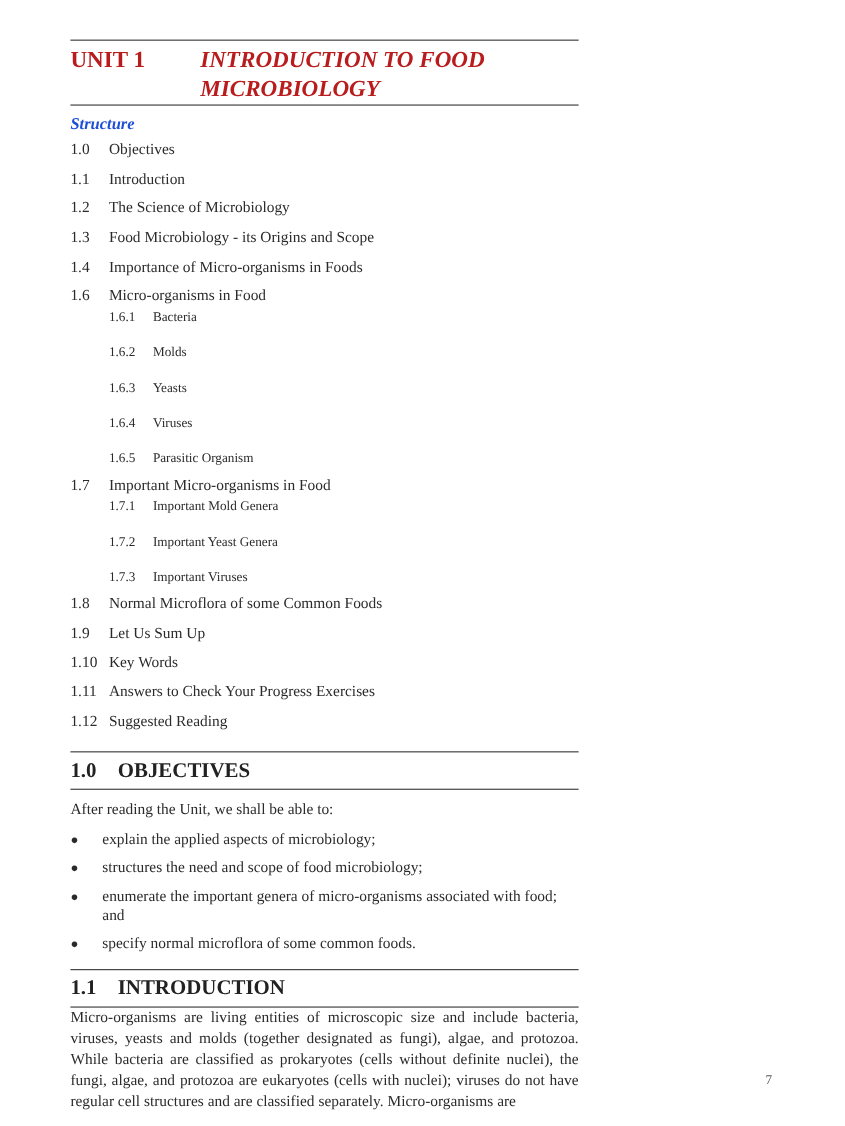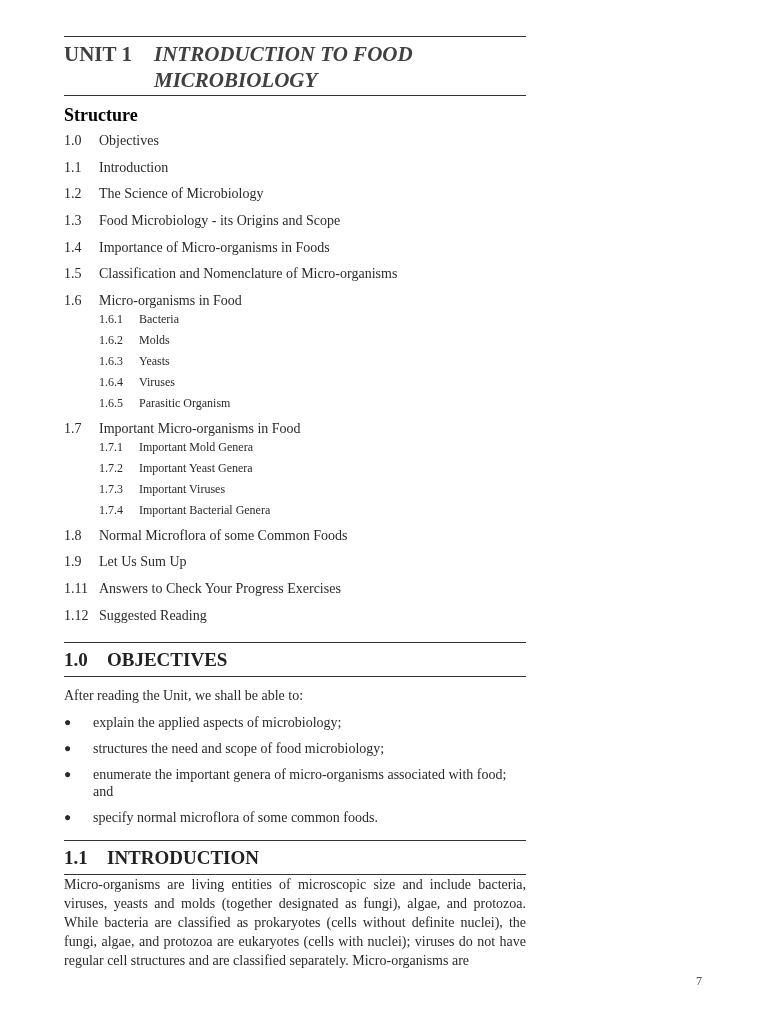--- a/index.html
+++ b/index.html
@@ -1,30 +1,30 @@
 <!DOCTYPE html>
 <html><head>
 <meta charset="utf-8">
 <style>
   html, body { margin: 0; padding: 0; background: #ffffff; }
   body { width: 768px; height: 1024px; position: relative; overflow: hidden;
          font-family: "Liberation Serif", "DejaVu Serif", serif; color: #2a2a2a; }
   .page { position: absolute; left: 64px; top: 36px; width: 462px; }
   .rule { border-top: 1.6px solid #333; }
   .unit-head { display: flex; padding-top: 4px; padding-bottom: 2px; font-weight: bold;
-               font-size: 21px; line-height: 26px; color: #404040; }
+               font-size: 21px; line-height: 26px; color: #b91c1c; gap: 28px; }
   .unit-num { width: 90px; flex: none; }
   .unit-title { flex: 1; font-style: italic; }
-  .structure-label { font-weight: bold; font-size: 18px; margin-top: 9px; color: #000000; }
+  .structure-label { font-weight: bold; font-size: 15px; margin-top: 9px; color: #1d4ed8; font-style: italic; }
   .toc { margin-top: 6px; }
   .toc-item { display: flex; font-size: 14px; line-height: 18px; margin-top: 8.7px; }
   .toc-item:first-child { margin-top: 0; }
   .toc-num { width: 35px; flex: none; }
   .sub-list { margin-left: 35px; margin-top: 2px; }
-  .sub-item { display: flex; font-size: 12px; line-height: 15px; margin-top: 6px; }
+  .sub-item { display: flex; font-size: 12px; line-height: 15px; margin-top: 17px; }
   .sub-item:first-child { margin-top: 0; }
   .sub-num { width: 40px; flex: none; }
   .section-head { display: flex; font-weight: bold; font-size: 19px; line-height: 24px;
                   padding: 5px 0 4px 0; color: #222; }
   .sec-num { width: 43px; flex: none; }
   p.intro { font-size: 14px; line-height: 18px; margin: 10px 0 0 0; }
   .bullets { margin-top: 4px; }
   .bullet { display: flex; font-size: 14px; line-height: 17px; margin-top: 9px; }
   .bullet-dot { width: 29px; flex: none; font-size: 12px; line-height: 17px; }
   .body-para { font-size: 14px; line-height: 19px; text-align: justify; }
@@ -58,24 +58,20 @@
       </div>
     <div class="toc-item">
         <span class="toc-num">1.3</span>
         <span>Food Microbiology - its Origins and Scope</span>
       </div>
     <div class="toc-item">
         <span class="toc-num">1.4</span>
         <span>Importance of Micro-organisms in Foods</span>
       </div>
     <div class="toc-item">
-        <span class="toc-num">1.5</span>
-        <span>Classification and Nomenclature of Micro-organisms</span>
-      </div>
-    <div class="toc-item">
         <span class="toc-num">1.6</span>
         <span>Micro-organisms in Food</span>
       </div>
     <div class="sub-list">
       <div class="sub-item">
           <span class="sub-num">1.6.1</span>
           <span>Bacteria</span>
         </div>
       <div class="sub-item">
           <span class="sub-num">1.6.2</span>
@@ -104,32 +100,32 @@
           <span>Important Mold Genera</span>
         </div>
       <div class="sub-item">
           <span class="sub-num">1.7.2</span>
           <span>Important Yeast Genera</span>
         </div>
       <div class="sub-item">
           <span class="sub-num">1.7.3</span>
           <span>Important Viruses</span>
         </div>
-      <div class="sub-item">
-          <span class="sub-num">1.7.4</span>
-          <span>Important Bacterial Genera</span>
-        </div>
     </div>
     <div class="toc-item">
         <span class="toc-num">1.8</span>
         <span>Normal Microflora of some Common Foods</span>
       </div>
     <div class="toc-item">
         <span class="toc-num">1.9</span>
         <span>Let Us Sum Up</span>
+      </div>
+    <div class="toc-item">
+        <span class="toc-num">1.10</span>
+        <span>Key Words</span>
       </div>
     <div class="toc-item">
         <span class="toc-num">1.11</span>
         <span>Answers to Check Your Progress Exercises</span>
       </div>
     <div class="toc-item">
         <span class="toc-num">1.12</span>
         <span>Suggested Reading</span>
       </div>
   </div>

